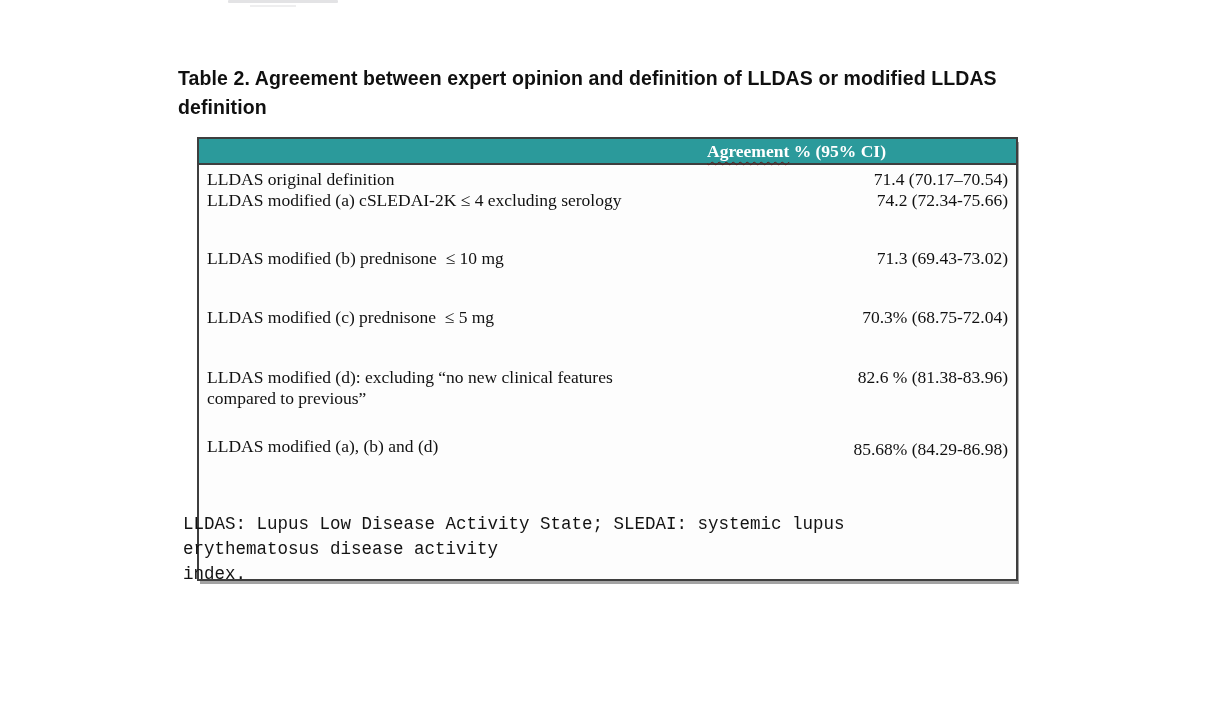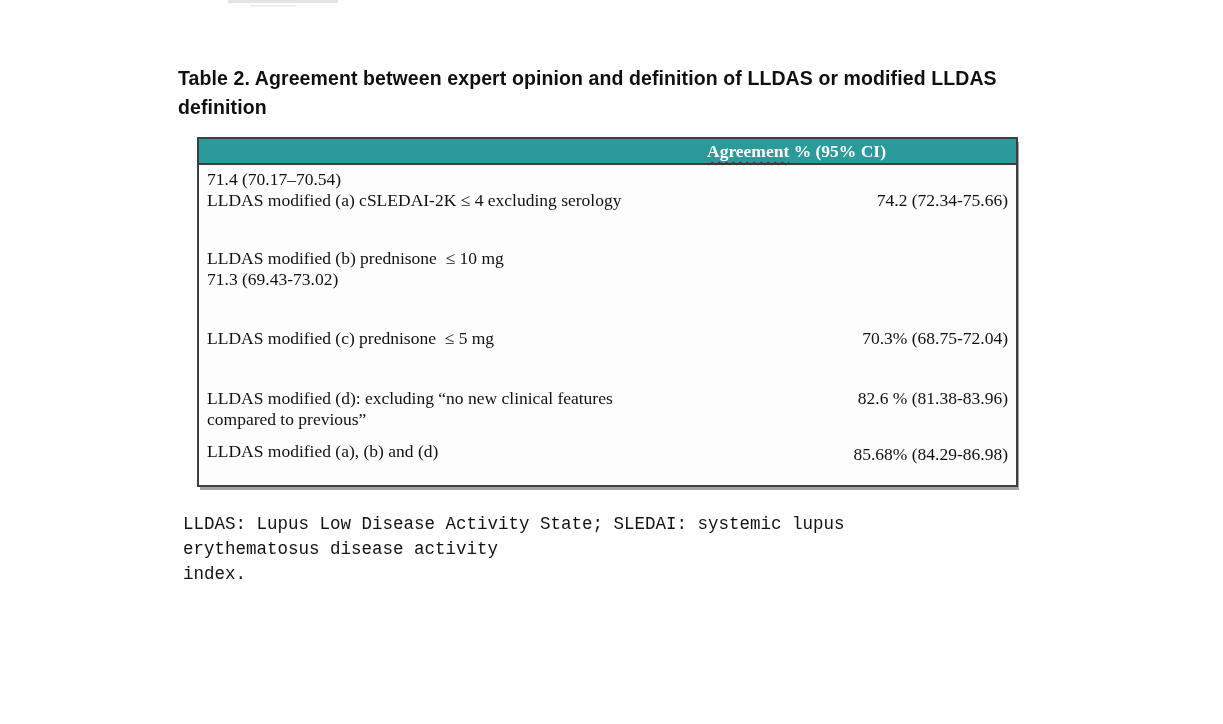--- a/index.html
+++ b/index.html
@@ -20,21 +20,21 @@
   .doc-title {
     position: absolute; left: 178px; top: 28px; width: 940px;
     font-family: "Liberation Sans", sans-serif;
     font-weight: bold; font-size: 19.5px; line-height: 29px; color: #101010;
     letter-spacing: 0.1px;
     margin-top: 36px;
   }
 
   
   .agreement-table {
-    position: absolute; left: 197px; top: 137px; width: 821px; height: 350px;
+    position: absolute; left: 197px; top: 137px; width: 821px; height: 444px;
     border: 2px solid #3e3e3e;
     background: #fdfdfd;
     box-shadow: 2px 4px 0 -1px #a3a3a3;
   }
 
   .thead {
     height: 26px; background: #2b9a9b;
     border-bottom: 2px solid #3e3e3e;
     color: #ffffff; font-weight: bold; font-size: 17.5px; line-height: 24px;
     padding-left: 508px; white-space: nowrap;
@@ -46,24 +46,24 @@
   }
 
   .tbody { padding: 0 8px; font-size: 17.5px; line-height: 21px; color: #111; }
   .trow { display: flex; justify-content: space-between; align-items: flex-start; }
   .trow .row-label { max-width: 560px; white-space: pre-wrap; }
   .trow .row-label .l2 { display: block; }
   .trow .row-value { white-space: nowrap; text-align: right; }
 
   .trow:nth-child(1) { margin-top: 4px; }
   .trow:nth-child(2) { }
-  .trow:nth-child(3) { margin-top: 37px; flex-direction: column; }
+  .trow:nth-child(3) { margin-top: 37px; }
   .trow:nth-child(4) { margin-top: 38px; }
   .trow:nth-child(5) { margin-top: 39px; }
-  .trow:nth-child(6) { margin-top: 11px; }
+  .trow:nth-child(6) { margin-top: 27px; }
   .trow:nth-child(6) .row-value { transform: translateY(3px); }
 
   
   .footnote {
     position: absolute; left: 183px; top: 512px; width: 800px;
     font-size: 17.5px; line-height: 25px; color: #131313; font-family: Liberation Mono, monospace;
   }
 </style>
 </head>
 <body>
@@ -76,20 +76,21 @@
   <div>definition</div>
 </div>
 
 <div class="agreement-table">
   <div class="thead">
     <span class="squiggle">Agreement</span><span> % (95% CI)</span>
   </div>
 
   <div class="tbody">
     <div class="trow">
+      <span class="row-label">LLDAS original definition</span>
       <span class="row-value">71.4 (70.17–70.54)</span>
     </div>
     <div class="trow">
       <span class="row-label">LLDAS modified (a) cSLEDAI-2K ≤ 4 excluding serology</span>
       <span class="row-value">74.2 (72.34-75.66)</span>
     </div>
     <div class="trow">
       <span class="row-label">LLDAS modified (b) prednisone  ≤ 10 mg</span>
       <span class="row-value">71.3 (69.43-73.02)</span>
     </div>

